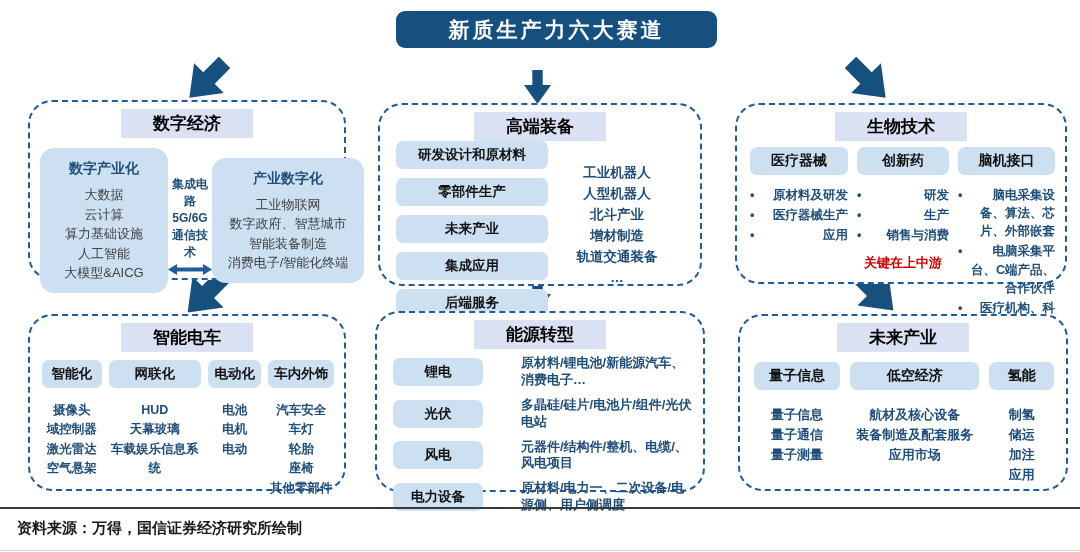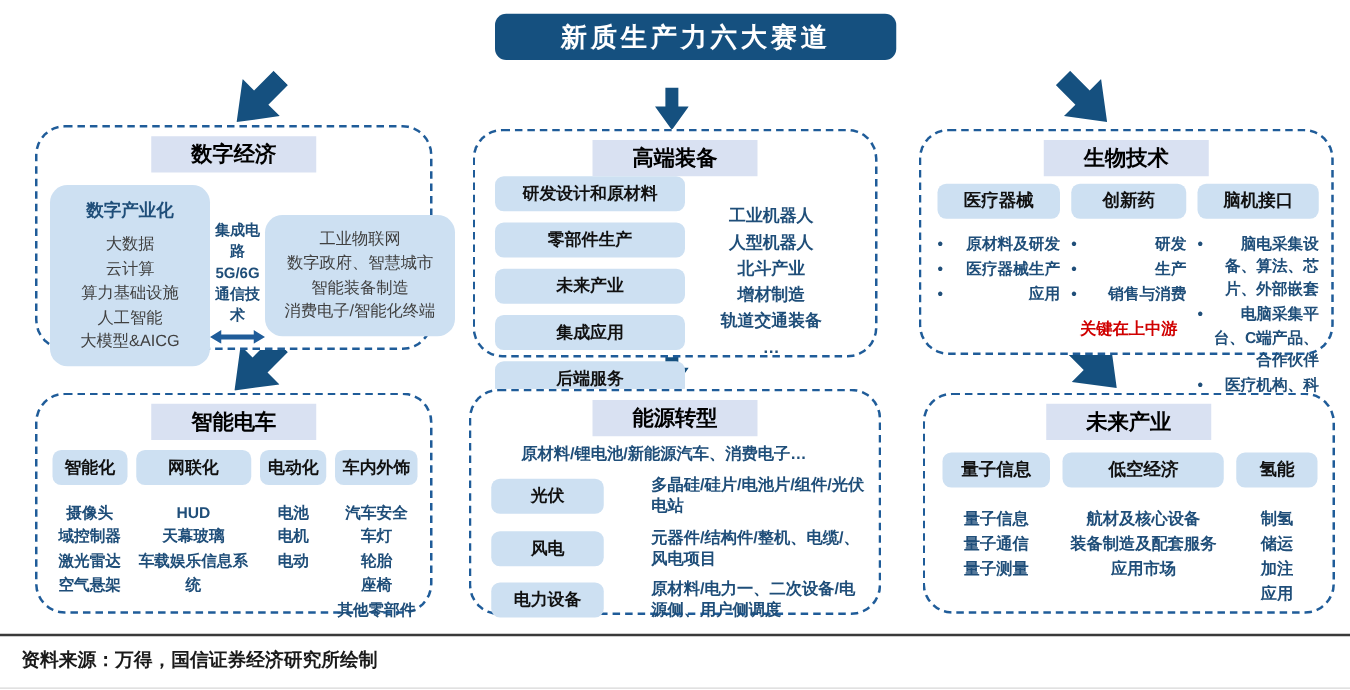--- a/index.html
+++ b/index.html
@@ -153,20 +153,21 @@
         </ul>
       </div>
       <div class="connector">
         <div>集成电路</div>
         <div>5G/6G通信技术</div>
         <svg width="44" height="11" viewBox="0 0 44 11">
           <polygon points="0,5.5 9,0 9,3.5 35,3.5 35,0 44,5.5 35,11 35,7.5 9,7.5 9,11" fill="#1F5C99"></polygon>
         </svg>
       </div>
       <div class="subbox subbox-r">
+        <div class="t">产业数字化</div>
         <ul>
           <li>工业物联网</li>
           <li>数字政府、智慧城市</li>
           <li>智能装备制造</li>
           <li>消费电子/智能化终端</li>
         </ul>
       </div>
     </div>
   </div>
 
@@ -260,20 +261,21 @@
           <div>其他零部件</div>
         </div>
       </div>
     </div>
   </div>
 
   <div class="dashed-box" id="box-energy">
     <div class="sec-header">能源转型</div>
     <div class="en-col">
       <div class="en-row">
+        <div class="pill en-label">锂电</div>
         <div class="en-chain">原材料/锂电池/新能源汽车、消费电子…</div>
       </div>
       <div class="en-row">
         <div class="pill en-label">光伏</div>
         <div class="en-chain">多晶硅/硅片/电池片/组件/光伏电站</div>
       </div>
       <div class="en-row">
         <div class="pill en-label">风电</div>
         <div class="en-chain">元器件/结构件/整机、电缆/、风电项目</div>
       </div>

